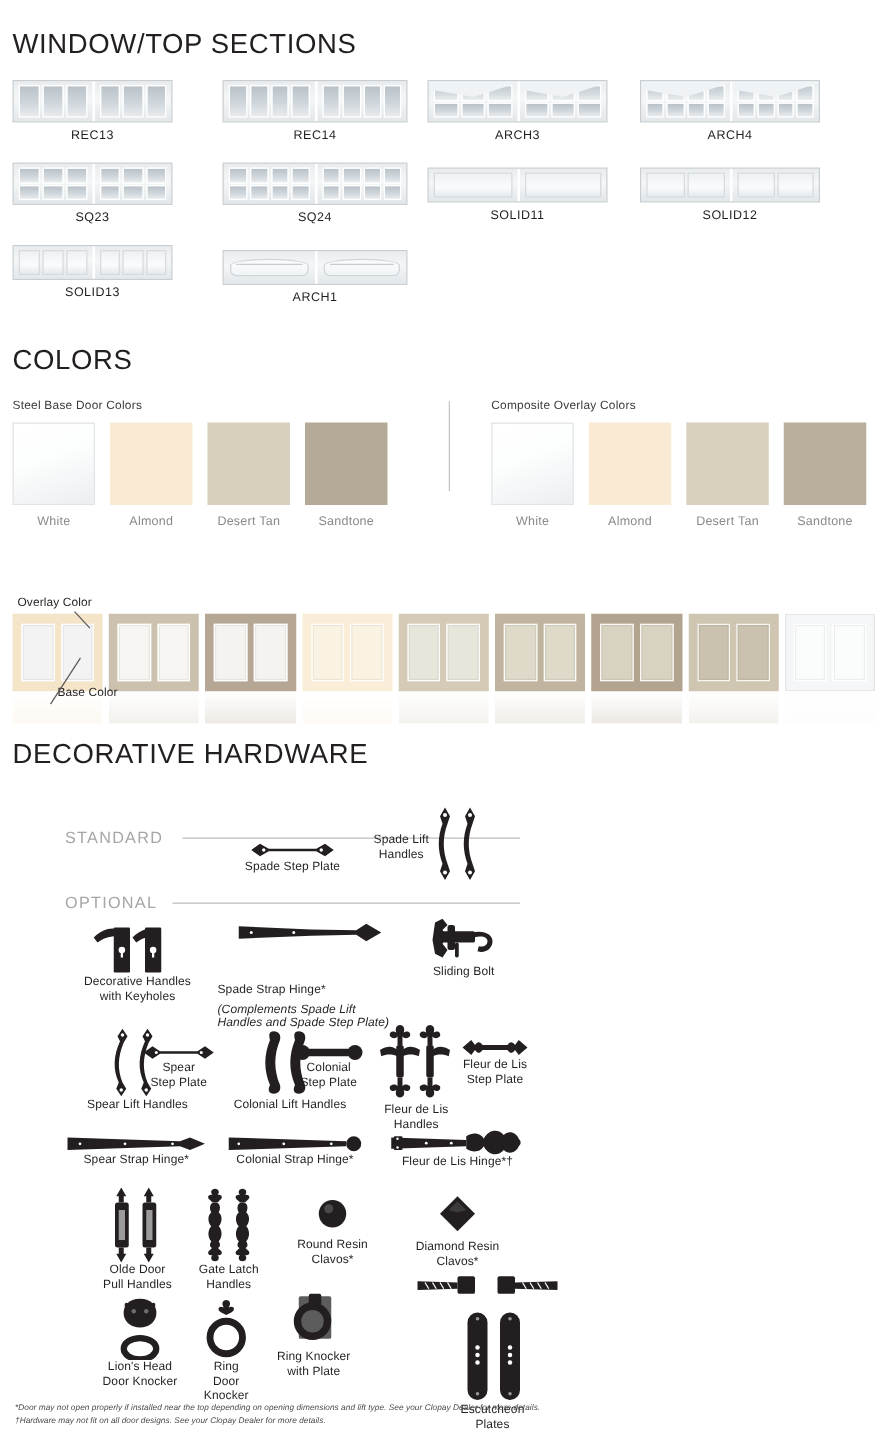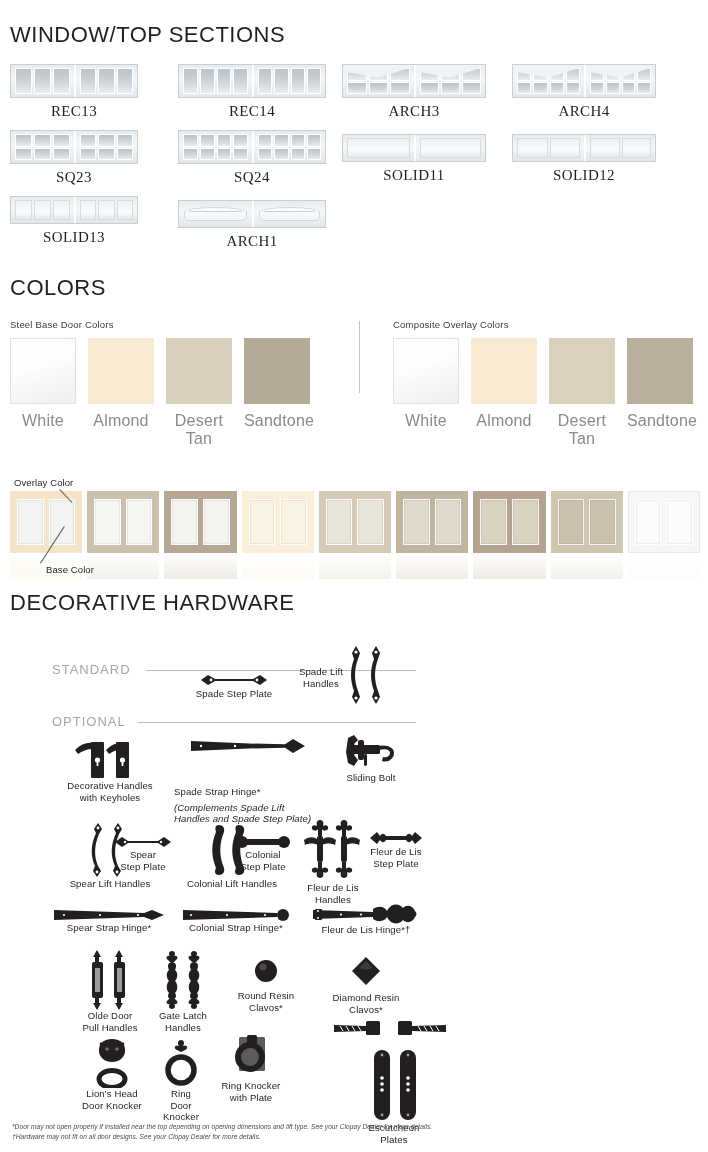--- a/index.html
+++ b/index.html
@@ -23,25 +23,24 @@
   }
 
   
   #window-sections { position: absolute; left: 10px; top: 22px; width: 690px; }
   .win-grid {
     position: relative;
     margin-top: 16px;
   }
   .win-item { position: absolute; text-align: center; }
   .win-caption {
-    font-size: 15px;
+    font-size: 10px;
     color: #231f20;
     margin-top: 5px;
     letter-spacing: 0.4px;
-    font-family: Liberation Serif, serif;
   }
   .door-thumb {
     position: relative;
     background: linear-gradient(180deg,#e9ecee 0%,#f4f6f7 45%,#e3e7ea 100%);
     border: 1px solid #c9ced2;
     overflow: hidden;
     display: flex;
     align-items: stretch;
   }
   .door-half {
@@ -95,21 +94,21 @@
     letter-spacing: 0.2px;
   }
   .swatch-row { display: flex; gap: 12px; }
   .swatch-cell { width: 66px; text-align: center; }
   .swatch {
     width: 66px; height: 66px;
     display: block;
   }
   .swatch.white { background: linear-gradient(160deg,#ffffff 0%,#fdfefe 40%,#eceef0 100%); border: 1px solid #dfe3e6; }
   .swatch-name {
-    font-size: 16px; color: #8a8a8a; margin-top: 8px; letter-spacing: 0.2px;
+    font-size: 10px; color: #8a8a8a; margin-top: 8px; letter-spacing: 0.2px;
   }
   .col-divider {
     position: absolute; left: 349px; top: 2px;
     width: 1px; height: 72px; background: #c5c5c5;
   }
 
   
   .overlay-strip {
     position: absolute; left: 0; top: 172px;
     width: 690px; height: 90px;
@@ -500,21 +499,21 @@
           </div>
           <div class="ov-door" style="background: rgb(244, 246, 247); box-shadow: rgb(228, 232, 234) 0px 0px 0px 1px inset;">
             <div class="ov-panel" style="background: rgb(251, 252, 252);"></div>
             <div class="ov-panel" style="background: rgb(251, 252, 252);"></div>
             <div class="refl" style="background: rgb(244, 246, 247);"></div>
           </div>
         </div>
 
       <div class="ov-ann" style="left:4px; top:158px;">Overlay Color</div>
       <div class="ov-line" style="left:50px; top:170px; width:18px; transform:rotate(47deg);"></div>
-      <div class="ov-ann" style="left:14px; top:245px;padding-left:22px;">Base Color</div>
+      <div class="ov-ann" style="left:14px; top:230px;padding-left:22px;">Base Color</div>
       <div class="ov-line" style="left:30px; top:244px; width:44px; transform:rotate(-57deg);"></div>
 
     </div>
   </section>
 
   <section id="hardware">
     <h2 class="sec-title">DECORATIVE HARDWARE</h2>
     <div class="hw-stage">
 
       <div class="hw-cat" style="left:42px; top:32px;">STANDARD</div>

